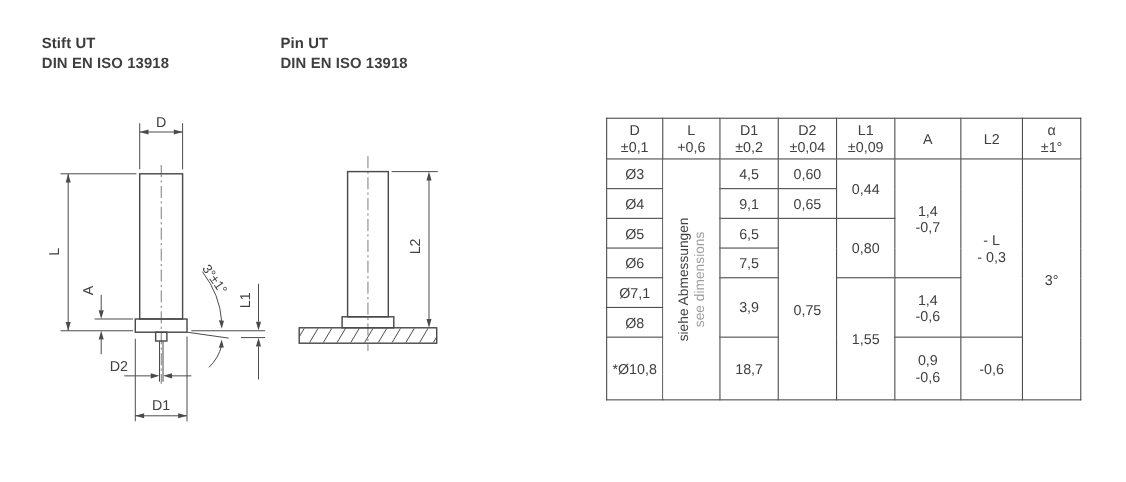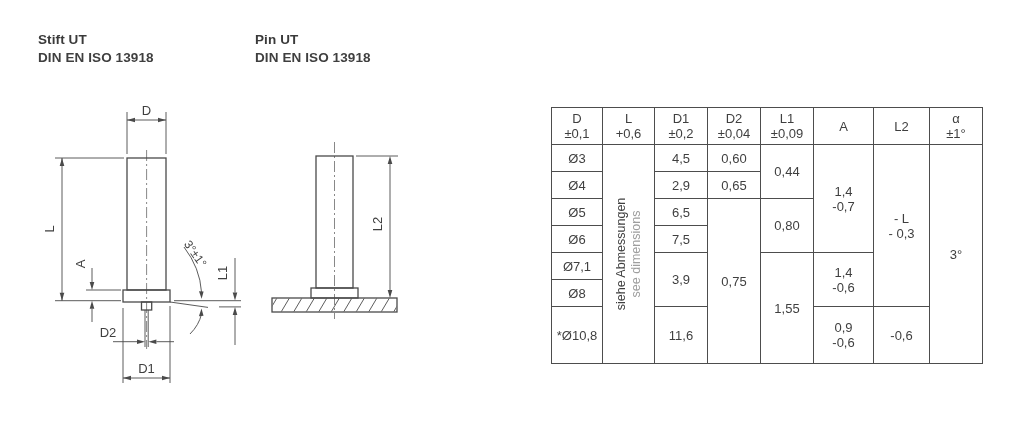--- a/index.html
+++ b/index.html
@@ -229,21 +229,21 @@
             <span>-0,7</span>
           </td>
         <td rowspan="6" class="two-line">
             <span>- L</span>
             <span>- 0,3</span>
           </td>
         <td rowspan="7">3°</td>
       </tr>
       <tr>
         <td>Ø4</td>
-        <td>2,9</td>
+        <td>9,1</td>
         <td>0,65</td>
       </tr>
       <tr>
         <td>Ø5</td>
         <td>6,5</td>
         <td rowspan="5">0,75</td>
         <td rowspan="2">0,80</td>
       </tr>
       <tr>
         <td>Ø6</td>
@@ -256,21 +256,21 @@
         <td rowspan="2" class="two-line">
             <span>1,4</span>
             <span>-0,6</span>
           </td>
       </tr>
       <tr>
         <td>Ø8</td>
       </tr>
       <tr class="tall">
         <td>*Ø10,8</td>
-        <td>11,6</td>
+        <td>18,7</td>
         <td class="two-line">
             <span>0,9</span>
             <span>-0,6</span>
           </td>
         <td>-0,6</td>
       </tr>
     </tbody>
   </table>
 
 </div>

